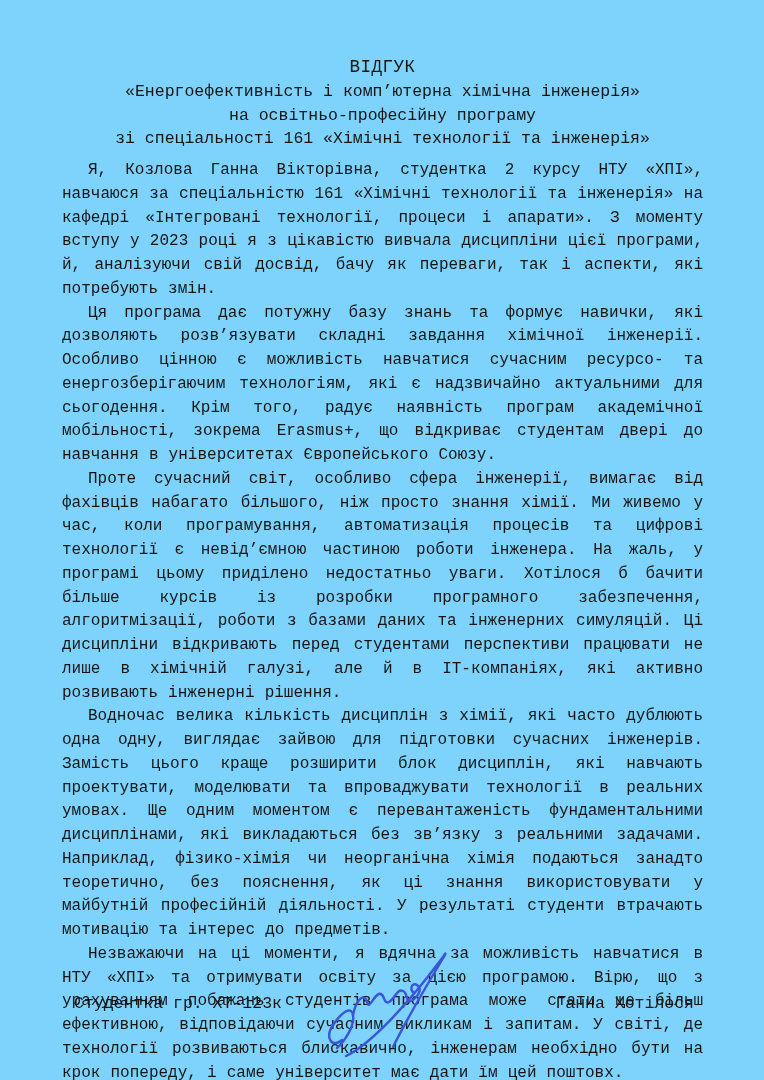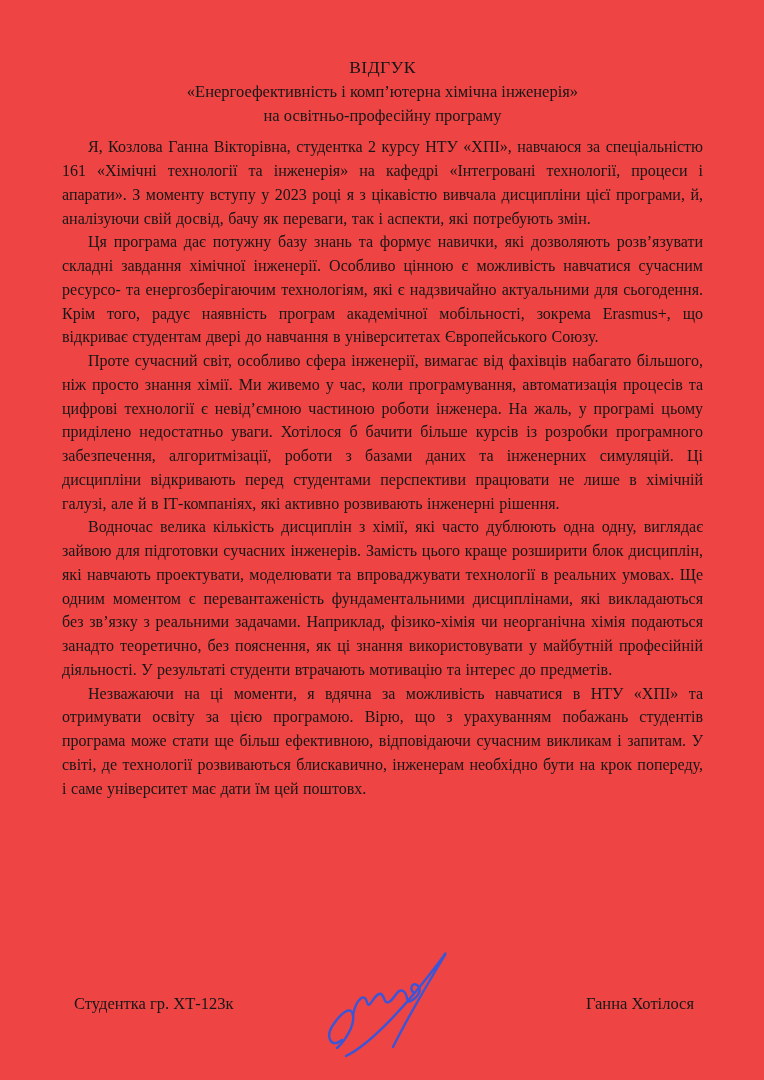--- a/index.html
+++ b/index.html
@@ -4,23 +4,23 @@
 <style>
   html, body {
     margin: 0;
     padding: 0;
     background: #ffffff;
   }
   .page {
     position: relative;
     width: 764px;
     height: 1080px;
-    background: #ef4444;
+    background: #7dd3fc;
     overflow: hidden;
-    font-family: Liberation Serif, serif;
+    font-family: Liberation Mono, monospace;
     color: #161616;
   }
   .content {
     position: absolute;
     left: 62px;
     top: 56px;
     width: 641px;
   }
   .title-block {
     text-align: center;
@@ -70,20 +70,21 @@
 <body>
 
 <div class="page">
 
   <div class="content">
 
     <div class="title-block">
       <div class="doc-title">ВІДГУК</div>
       <div>«Енергоефективність і комп’ютерна хімічна інженерія»</div>
       <div>на освітньо-професійну програму</div>
+      <div>зі спеціальності 161 «Хімічні технології та інженерія»</div>
     </div>
 
     <div class="body-block">
       <p>Я, Козлова Ганна Вікторівна, студентка 2 курсу НТУ «ХПІ», навчаюся за спеціальністю 161 «Хімічні технології та інженерія» на кафедрі «Інтегровані технології, процеси і апарати». З моменту вступу у 2023 році я з цікавістю вивчала дисципліни цієї програми, й, аналізуючи свій досвід, бачу як переваги, так і аспекти, які потребують змін.</p>
       <p>Ця програма дає потужну базу знань та формує навички, які дозволяють розв’язувати складні завдання хімічної інженерії. Особливо цінною є можливість навчатися сучасним ресурсо- та енергозберігаючим технологіям, які є надзвичайно актуальними для сьогодення. Крім того, радує наявність програм академічної мобільності, зокрема Erasmus+, що відкриває студентам двері до навчання в університетах Європейського Союзу.</p>
       <p>Проте сучасний світ, особливо сфера інженерії, вимагає від фахівців набагато більшого, ніж просто знання хімії. Ми живемо у час, коли програмування, автоматизація процесів та цифрові технології є невід’ємною частиною роботи інженера. На жаль, у програмі цьому приділено недостатньо уваги. Хотілося б бачити більше курсів із розробки програмного забезпечення, алгоритмізації, роботи з базами даних та інженерних симуляцій. Ці дисципліни відкривають перед студентами перспективи працювати не лише в хімічній галузі, але й в ІТ-компаніях, які активно розвивають інженерні рішення.</p>
       <p>Водночас велика кількість дисциплін з хімії, які часто дублюють одна одну, виглядає зайвою для підготовки сучасних інженерів. Замість цього краще розширити блок дисциплін, які навчають проектувати, моделювати та впроваджувати технології в реальних умовах. Ще одним моментом є перевантаженість фундаментальними дисциплінами, які викладаються без зв’язку з реальними задачами. Наприклад, фізико-хімія чи неорганічна хімія подаються занадто теоретично, без пояснення, як ці знання використовувати у майбутній професійній діяльності. У результаті студенти втрачають мотивацію та інтерес до предметів.</p>
       <p>Незважаючи на ці моменти, я вдячна за можливість навчатися в НТУ «ХПІ» та отримувати освіту за цією програмою. Вірю, що з урахуванням побажань студентів програма може стати ще більш ефективною, відповідаючи сучасним викликам і запитам. У світі, де технології розвиваються блискавично, інженерам необхідно бути на крок попереду, і саме університет має дати їм цей поштовх.</p>
     </div>
 

